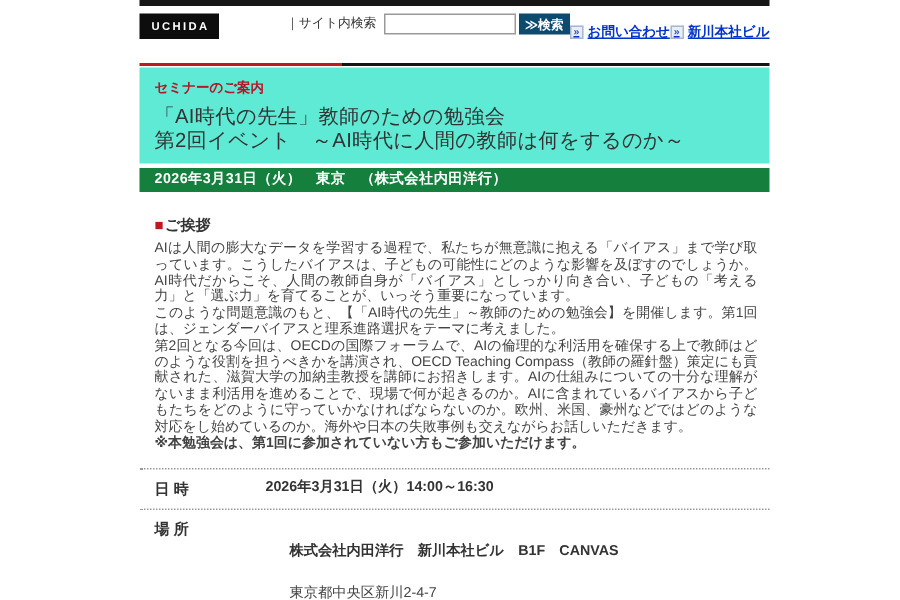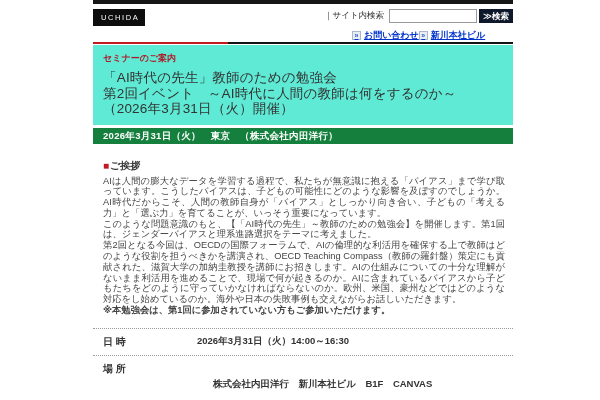--- a/index.html
+++ b/index.html
@@ -14,33 +14,33 @@
   .container { margin-left: 93px; width: 420px; }
 
   
   .top-strip { height: 4px; background: #161616; }
   .header-row {
     display: flex; justify-content: space-between; align-items: flex-start;
     padding-top: 5px; height: 32px;
   }
   .logo {
     background: #0d0d0d; color: #fff;
-    font-size: 7.5px; font-weight: normal; letter-spacing: 1.6px;
+    font-size: 7.5px; font-weight: bold; letter-spacing: 1.6px;
     padding: 5px 6px 4px 8px; line-height: 8px;
     cursor: pointer;
   }
-  .search-area { display: flex; flex-direction: column; align-items: center; }
+  .search-area { display: flex; flex-direction: row; align-items: flex-start; }
   .search-row { display: flex; align-items: center; }
   .search-label { font-size: 8.5px; color: #333; margin-right: 5px; white-space: nowrap; }
   .search-input {
     width: 88px; height: 14px; border: 1px solid #9a9a9a;
     font-size: 9px; padding: 0 2px; outline: none;
   }
   .search-btn {
-    background: #0f172a; color: #fff; border: none;
+    background: #0c4a6e; color: #fff; border: none;
     font-size: 8.5px; font-weight: bold; height: 14px; line-height: 14px;
     padding: 0 4px; margin-left: 2px; cursor: pointer;
     font-family: inherit;
   }
   .links-row { display: flex; margin-top: 6px; }
   .top-link {
     display: flex; align-items: center; gap: 3px;
     font-size: 9px; font-weight: bold; color: #0033cc;
     text-decoration: underline; cursor: pointer; white-space: nowrap;
   }
@@ -67,21 +67,21 @@
 
   
   .greeting { margin-top: 15px; padding: 0 8px 0 10px; }
   .greet-head { font-size: 10px; font-weight: bold; color: #333; margin-bottom: 3px; }
   .red-sq { color: #c01920; margin-right: 1px; }
   .paragraphs p { margin: 0; font-size: 9.3px; line-height: 10.8px; color: #444; text-align: justify; }
   .note-bold { margin: 0; font-size: 9.3px; line-height: 10.8px; font-weight: bold; color: #333; }
 
   
   .details { margin-top: 12px; }
-  .detail-row { display: flex; border-top: 1px dotted #9a9a9a; padding: 6px 0 6px 0; gap: 20px; }
+  .detail-row { display: flex; border-top: 1px dotted #9a9a9a; padding: 6px 0 6px 0; }
   .detail-label {
     width: 84px; flex: 0 0 84px; padding-left: 10px;
     font-size: 10px; font-weight: bold; color: #333;
   }
   .detail-value { font-size: 9.5px; line-height: 11.5px; color: #444; }
   .dv-strong { font-weight: bold; color: #333; }
   .dv-line { margin: 16px; }
 </style>
 </head>
 <body>
@@ -110,21 +110,20 @@
       </div>
     </div>
   </div>
 
   <div class="divider"></div>
 
   <div class="title-block">
     <div class="category">セミナーのご案内</div>
     <div class="title-line">「AI時代の先生」教師のための勉強会</div>
     <div class="title-line">第2回イベント　～AI時代に人間の教師は何をするのか～</div>
-    <div class="title-line">（2026年3月31日（火）開催）</div>
   </div>
 
   <div class="date-bar">2026年3月31日（火）　東京　（株式会社内田洋行）</div>
 
   <div class="greeting">
     <div class="greet-head">
       <span class="red-sq">■</span><span>ご挨拶</span>
     </div>
     <div class="paragraphs">
       <p>AIは人間の膨大なデータを学習する過程で、私たちが無意識に抱える「バイアス」まで学び取っています。こうしたバイアスは、子どもの可能性にどのような影響を及ぼすのでしょうか。AI時代だからこそ、人間の教師自身が「バイアス」としっかり向き合い、子どもの「考える力」と「選ぶ力」を育てることが、いっそう重要になっています。</p>

